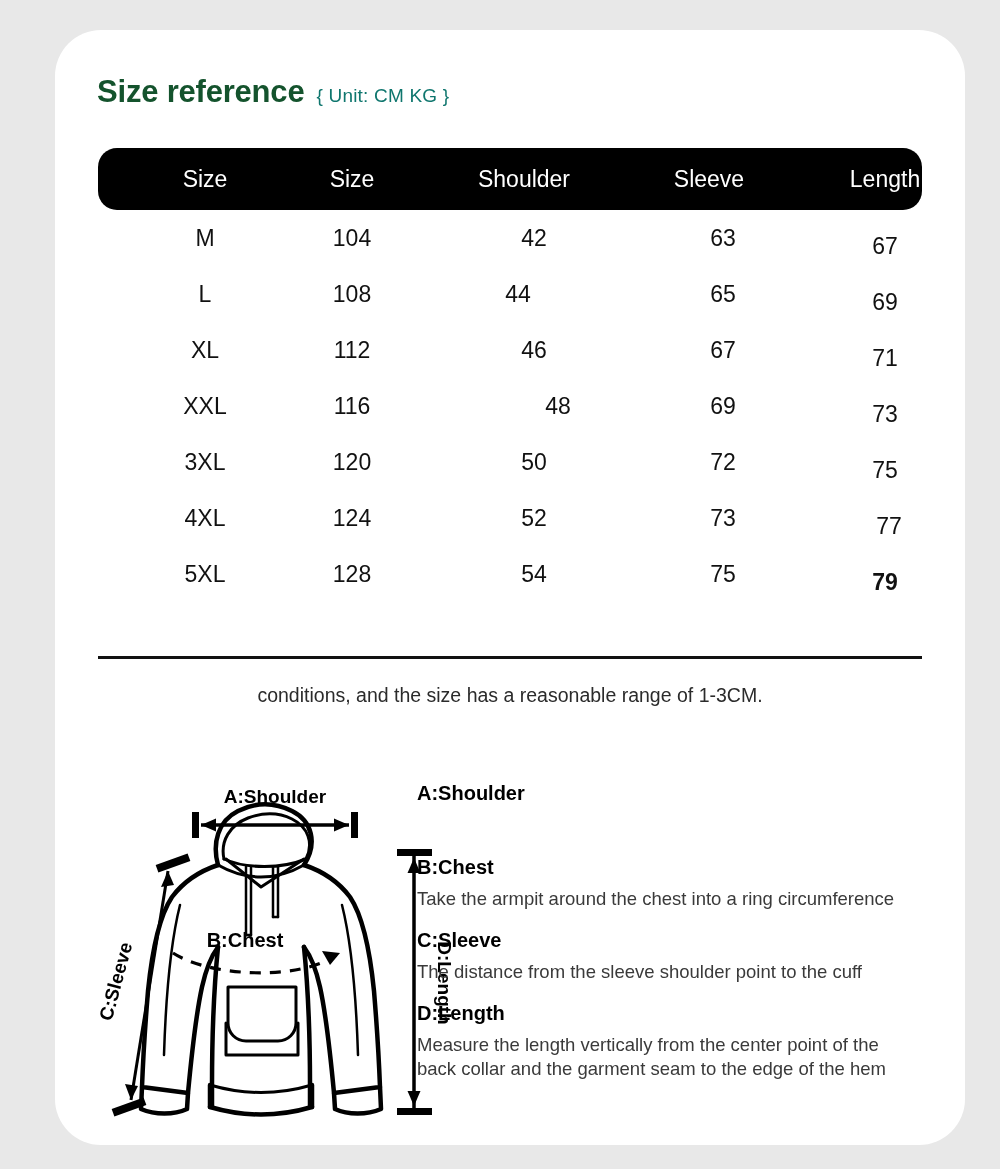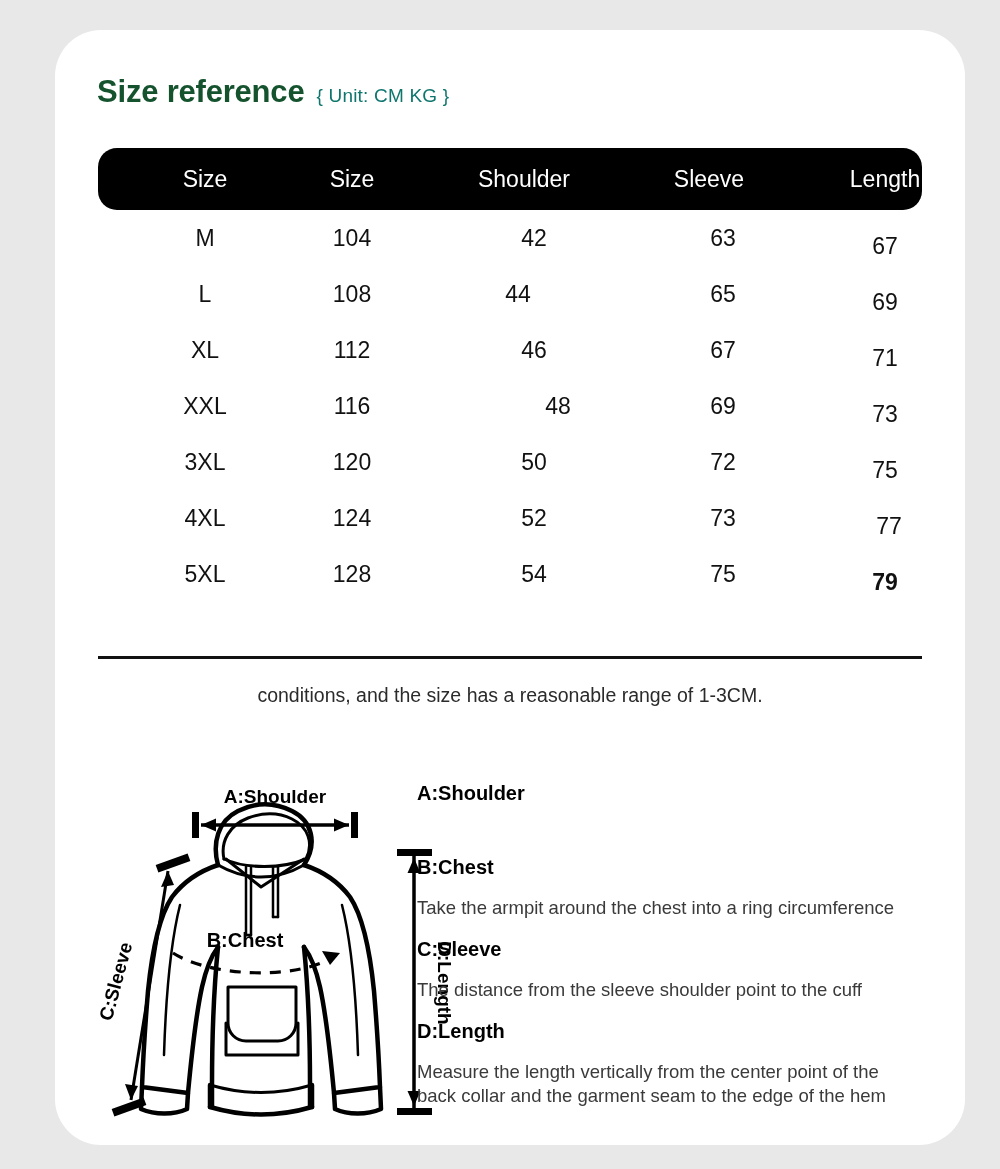--- a/index.html
+++ b/index.html
@@ -131,21 +131,21 @@
   .legend-term {
     font-size: 20px;
     font-weight: bold;
     color: #000;
     line-height: 26px;
   }
   .legend-desc {
     font-size: 18.5px;
     color: #3a3a3a;
     line-height: 24px;
-    margin-top: 16px;
+    margin-top: 7px;
   }
   .legend-item.a  { margin-bottom: 48px; }
   .legend-item.b  { margin-bottom: 16px; }
   .legend-item.c  { margin-bottom: 16px; }
 </style>
 </head>
 <body>
 
 <div class="card">
 

